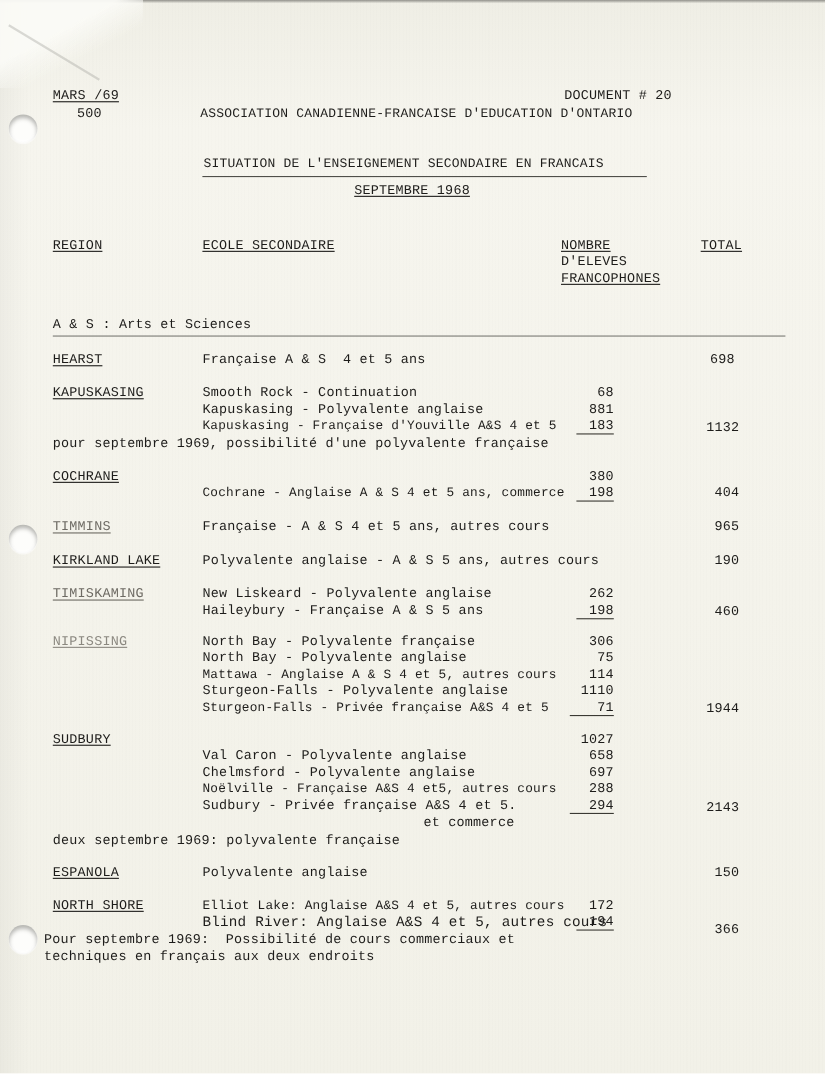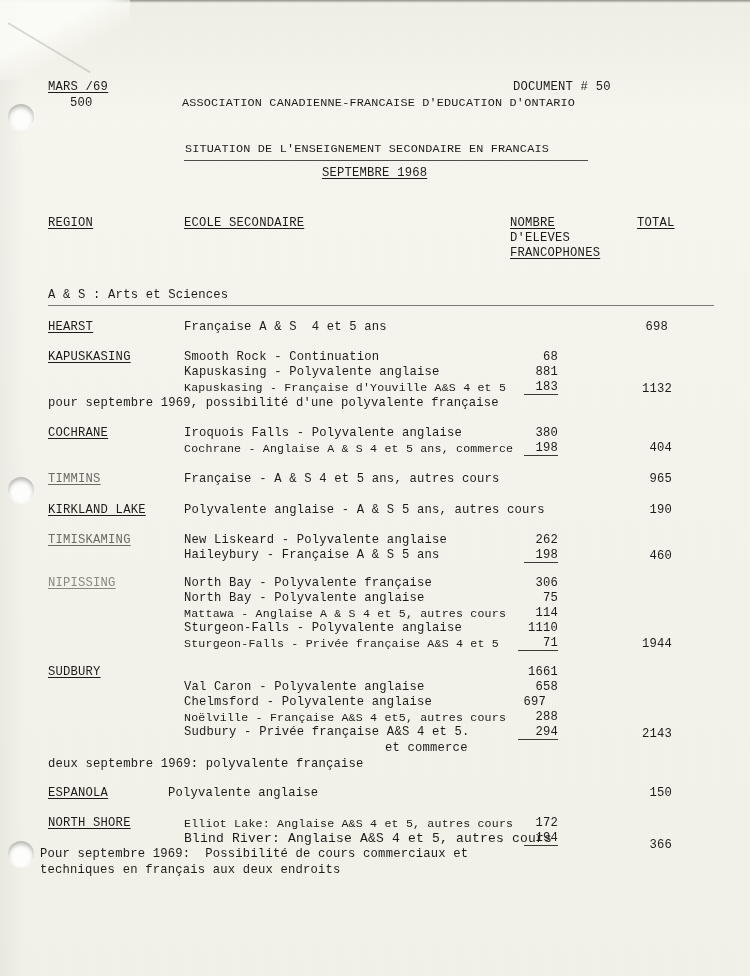--- a/index.html
+++ b/index.html
@@ -122,21 +122,21 @@
 
   <div class="punch" style="top:104px;"></div>
   <div class="punch" style="top:477px;"></div>
   <div class="punch" style="top:841px;"></div>
 
   <div class="sheet">
 
     <div class="t u" style="left:48px; top:80px;">MARS /69</div>
     <div class="t" style="left:70px; top:96px;">500</div>
 
-    <div class="t" style="left:513px; top:80px;">DOCUMENT # 50</div>
+    <div class="t" style="left:513px; top:80px;">DOCUMENT # 20</div>
 
     <div class="t" style="left:182px; top:96px; font-size:11.8px;">ASSOCIATION CANADIENNE-FRANCAISE D'EDUCATION D'ONTARIO</div>
 
     <div class="t" style="left:185px; top:142px; font-size:11.8px;">SITUATION DE L'ENSEIGNEMENT SECONDAIRE EN FRANCAIS</div>
     <div class="rule" style="left:184px; top:160px; width:404px;"></div>
 
     <div class="t u" style="left:322px; top:166px;">SEPTEMBRE 1968</div>
 
     <div class="t u" style="left:48px;  top:216px;">REGION</div>
     <div class="t u" style="left:184px; top:216px;">ECOLE SECONDAIRE</div>
@@ -160,21 +160,20 @@
     <div class="t num" style="left:518px; top:365px; width:40px;">881</div>
 
     <div class="t" style="left:184px; top:380px; font-size:11.6px;">Kapuskasing - Française d'Youville A&amp;S 4 et 5</div>
     <div class="t num" style="left:518px; top:380px; width:40px;">183</div>
     <div class="subrule" style="left:524px; top:394px; width:34px;"></div>
     <div class="t num" style="left:628px; top:382px; width:44px;">1132</div>
 
     <div class="t" style="left:48px; top:396px;">pour septembre 1969, possibilité d'une polyvalente française</div>
 
     <div class="t u" style="left:48px;  top:426px;">COCHRANE</div>
-    <div class="t" style="left:184px; top:426px;">Iroquois Falls - Polyvalente anglaise</div>
     <div class="t num" style="left:518px; top:426px; width:40px;">380</div>
 
     <div class="t" style="left:184px; top:441px; font-size:11.6px;">Cochrane - Anglaise A &amp; S 4 et 5 ans, commerce</div>
     <div class="t num" style="left:518px; top:441px; width:40px;">198</div>
     <div class="subrule" style="left:524px; top:455px; width:34px;"></div>
     <div class="t num" style="left:628px; top:441px; width:44px;">404</div>
 
     <div class="t u faint" style="left:48px;  top:472px;">TIMMINS</div>
     <div class="t" style="left:184px; top:472px;">Française - A &amp; S 4 et 5 ans, autres cours</div>
     <div class="t num" style="left:628px; top:472px; width:44px;">965</div>
@@ -204,41 +203,41 @@
 
     <div class="t" style="left:184px; top:621px;">Sturgeon-Falls - Polyvalente anglaise</div>
     <div class="t num" style="left:518px; top:621px; width:40px;">1110</div>
 
     <div class="t" style="left:184px; top:636px; font-size:11.6px;">Sturgeon-Falls - Privée française A&amp;S 4 et 5</div>
     <div class="t num" style="left:518px; top:636px; width:40px;">71</div>
     <div class="subrule" style="left:518px; top:650px; width:40px;"></div>
     <div class="t num" style="left:628px; top:637px; width:44px;">1944</div>
 
     <div class="t u" style="left:48px;  top:665px;">SUDBURY</div>
-    <div class="t num" style="left:518px; top:665px; width:40px;">1661</div>
+    <div class="t num" style="left:518px; top:665px; width:40px;">1027</div>
 
     <div class="t" style="left:184px; top:680px;">Val Caron - Polyvalente anglaise</div>
     <div class="t num" style="left:518px; top:680px; width:40px;">658</div>
 
     <div class="t" style="left:184px; top:695px;">Chelmsford - Polyvalente anglaise</div>
-    <div class="t num" style="left:506px; top:695px; width:40px;">697</div>
+    <div class="t num" style="left:518px; top:695px; width:40px;">697</div>
 
     <div class="t" style="left:184px; top:710px; font-size:11.6px;">Noëlville - Française A&amp;S 4 et5, autres cours</div>
     <div class="t num" style="left:518px; top:710px; width:40px;">288</div>
 
     <div class="t" style="left:184px; top:725px;">Sudbury - Privée française A&amp;S 4 et 5.</div>
     <div class="t num" style="left:518px; top:725px; width:40px;">294</div>
     <div class="subrule" style="left:518px; top:739px; width:40px;"></div>
     <div class="t num" style="left:628px; top:727px; width:44px;">2143</div>
 
     <div class="t" style="left:385px; top:741px;">et commerce</div>
     <div class="t" style="left:48px;  top:757px;">deux septembre 1969: polyvalente française</div>
 
     <div class="t u" style="left:48px;  top:786px;">ESPANOLA</div>
-    <div class="t" style="left:168px; top:786px;text-align:center;">Polyvalente anglaise</div>
+    <div class="t" style="left:184px; top:786px;text-align:center;">Polyvalente anglaise</div>
     <div class="t num" style="left:628px; top:786px; width:44px;">150</div>
 
     <div class="t u" style="left:48px;  top:816px;">NORTH SHORE</div>
     <div class="t" style="left:184px; top:816px; font-size:11.6px;">Elliot Lake: Anglaise A&amp;S 4 et 5, autres cours</div>
     <div class="t num" style="left:518px; top:816px; width:40px;">172</div>
 
     <div class="t" style="left:184px; top:831px; font-size:13px;">Blind River: Anglaise A&amp;S 4 et 5, autres cours</div>
     <div class="t num" style="left:518px; top:831px; width:40px;">194</div>
     <div class="subrule" style="left:524px; top:845px; width:34px;"></div>
     <div class="t num" style="left:628px; top:838px; width:44px;">366</div>

